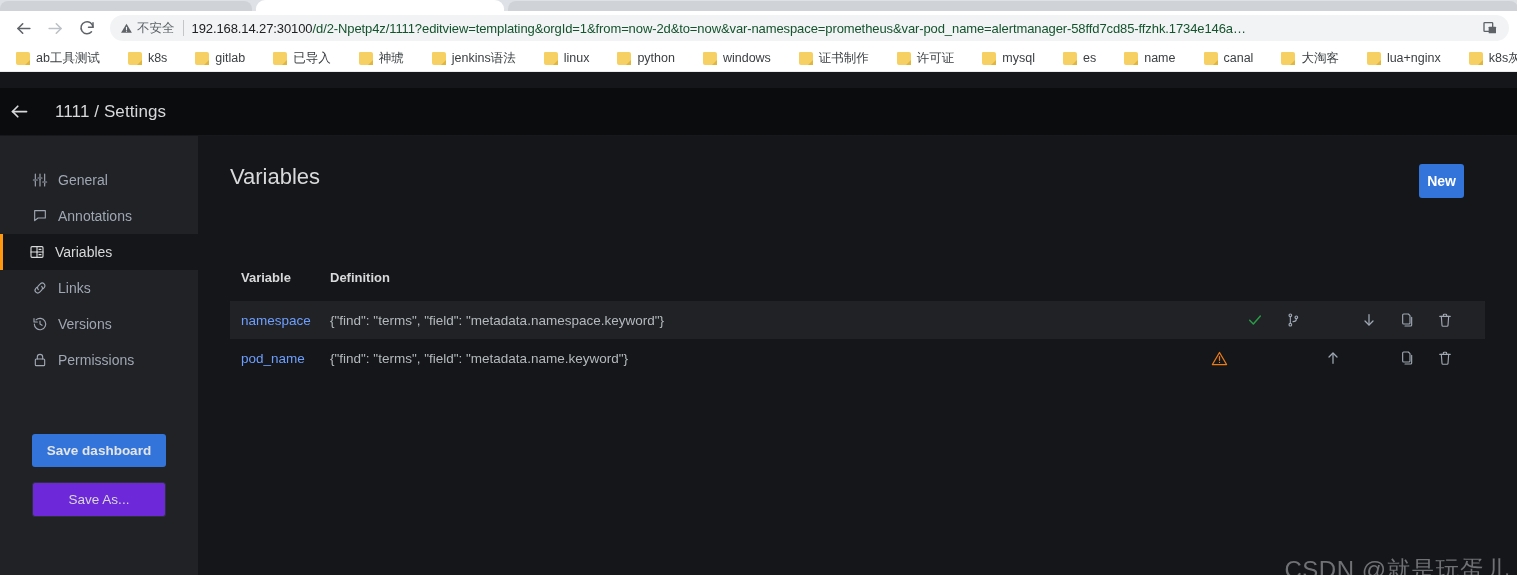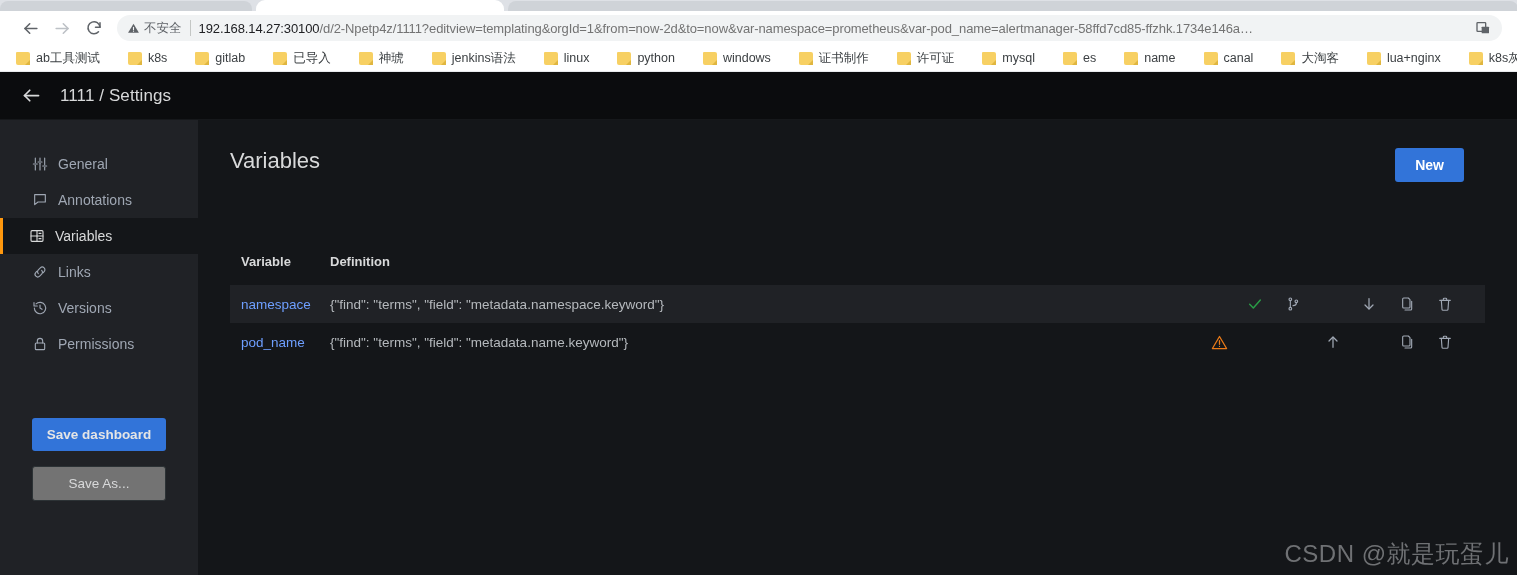--- a/index.html
+++ b/index.html
@@ -28,21 +28,21 @@
   .tab-inactive-r {
     position: absolute; left: 508px; top: 1px; width: 1010px; height: 12px;
     background: #cfd3d8; border-radius: 8px 8px 0 0;
   }
 
   .navbar {
     height: 34px;
     background: #ffffff;
     display: flex;
     align-items: center;
-    padding: 0 15px;
+    padding: 0 8px;
     gap: 2px;
   }
   .nav-btn {
     width: 30px; height: 28px;
     display: flex; align-items: center; justify-content: center;
     color: #5f6368;
     border-radius: 50%;
     flex: 0 0 auto;
   }
   .nav-btn.disabled { color: #bdc1c6; }
@@ -71,21 +71,21 @@
   .omni-url {
     font-size: 13px;
     color: #202124;
     white-space: nowrap;
     overflow: hidden;
     text-overflow: clip;
     flex: 1 1 auto;
     min-width: 0;
     letter-spacing: -0.1px;
   }
-  .omni-url .grey { color: #737373; }
+  .omni-url .grey { color: #14532d; }
   .ext-icon {
     flex: 0 0 auto; margin-left: 6px; width: 18px; height: 18px;
     display: flex; align-items: center; justify-content: center;
   }
 
   .bookmarks {
     height: 27px;
     background: #ffffff;
     display: flex;
     align-items: center;
@@ -119,23 +119,24 @@
   }
 
   
   .app { background:#141619; height: 503px; width:100%; }
 
   .g-header {
     height: 48px;
     background: #0b0c0e;
     display: flex;
     align-items: center;
-    padding: 0 20px;
-    gap: 18px;
+    padding: 0 8px;
+    gap: 25px;
     border-bottom: 1px solid #16181b;
+    margin-top: 16px;
   }
   .back-arrow {
     color: #d8d9da;
     display: flex; align-items:center; justify-content:center;
     width: 22px; height: 22px;
   }
   .g-title { font-size: 17px; color: #d8d9da; letter-spacing: .1px; }
 
   .g-body { display: flex; height: 455px; }
 
@@ -173,21 +174,21 @@
     border: none;
     border-radius: 3px;
     font-size: 13.5px;
     font-weight: bold;
     padding: 9px 14px;
     width: 100%;
     font-family: "Liberation Sans", sans-serif;
     cursor: pointer;
   }
   .btn-secondary {
-    background: #737373;
+    background: #6d28d9;
     color: #d8d9da;
     border: 1px solid #2c3235;
     border-radius: 3px;
     font-size: 13.5px;
     padding: 9px 14px;
     width: 100%;
     margin-top: 15px;
     font-family: "Liberation Sans", sans-serif;
     cursor: pointer;
   }
@@ -199,21 +200,21 @@
     position: relative;
     min-width: 0;
   }
   .main-head {
     display: flex; align-items: flex-start; justify-content: space-between;
     padding-right: 21px;
   }
   .page-title { font-size: 22px; color: #d8d9da; font-weight: normal; }
   .btn-new {
     background: #3274d9; color: #fff; border: none; border-radius: 3px;
-    font-size: 14px; font-weight: bold; padding: 9px 20px; cursor: pointer;
+    font-size: 14px; font-weight: bold; padding: 9px 8px; cursor: pointer;
     font-family: "Liberation Sans", sans-serif;
   }
 
   .vars-table { width: 100%; margin-top: 72px; border-collapse: collapse; }
   .vars-table th {
     text-align: left;
     font-size: 13px;
     color: #d8d9da;
     font-weight: bold;
     padding: 0 0 16px 0;

